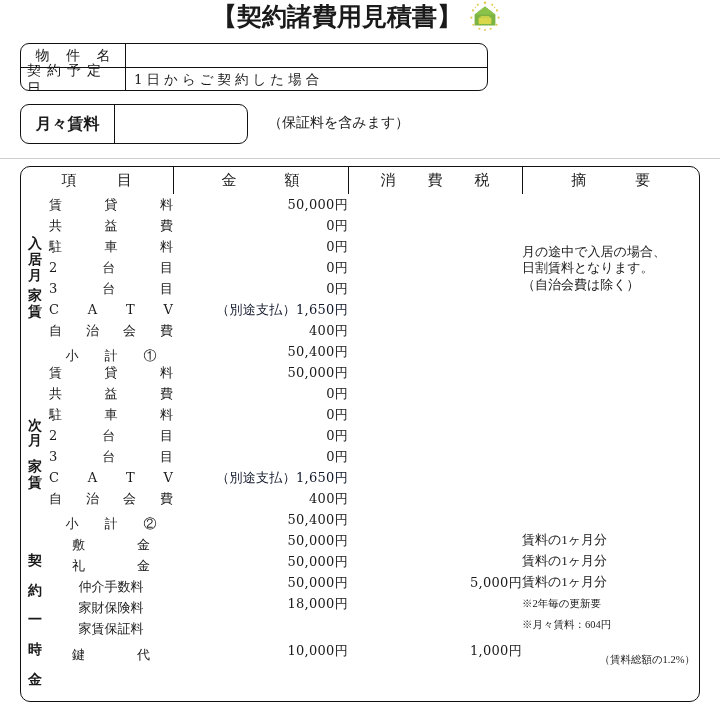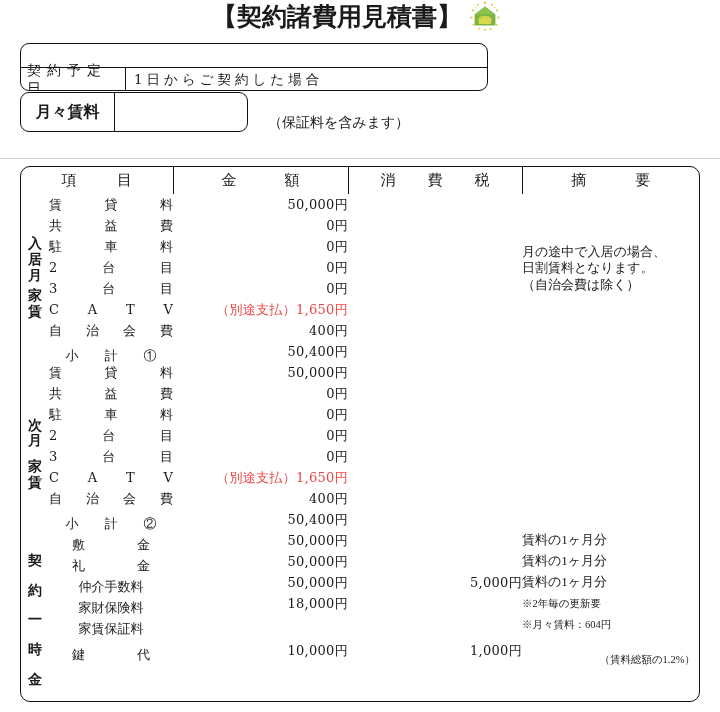--- a/index.html
+++ b/index.html
@@ -45,21 +45,21 @@
   }
   .prop-label span{letter-spacing:6px;padding-left:6px;}
   .prop-value{
     flex:1;display:flex;align-items:center;
     padding-left:8px;font-size:13.5px;box-sizing:border-box;
   }
   .prop-value.spaced{letter-spacing:4px;}
 
   
   .rent-box{
-    position:absolute;left:20px;top:92px;width:228px;height:40px;
+    position:absolute;left:20px;top:104px;width:228px;height:40px;
     border:1.6px solid #111;border-radius:9px;box-sizing:border-box;
     display:flex;overflow:hidden;gap:8px;
   }
   .rent-label{
     width:94px;flex:0 0 94px;border-right:1.8px solid #111;
     display:flex;align-items:center;justify-content:center;
     font-size:16px;font-weight:bold;box-sizing:border-box;
     font-family:"DejaVu Sans","Liberation Sans",sans-serif;
   }
   .rent-amount{
@@ -131,21 +131,21 @@
     letter-spacing:0.3px;
   }
   .rem-cell{
     height:21px;padding-left:8px;font-size:13px;
     line-height:1.25;vertical-align:top;font-family:Liberation Serif, serif;
   }
   .rem-block{font-size:13px;line-height:1.28;padding-top:2px;}
   .rem-small{font-size:10.5px;}
   .rem-indent{display:block;text-align:right;padding-right:4px;margin-top:18px;}
 
-  .red{color:#ef4444;}
+  .red{color:#0f172a;}
   .sub-row td{
     border-top:1.2px solid #777;border-bottom:1.2px solid #777;
     height:21px;
   }
   .sect-border-bottom td{border-bottom:1.8px solid #111;}
   .spread-lbl{
     display:flex;justify-content:space-evenly;align-items:center;
     width:100%;
   }
 </style>
@@ -177,20 +177,23 @@
       <path d="M20 8 L33 18 L7 18 Z" fill="#8bc34a"></path>
       <rect x="12" y="22" width="16" height="8" rx="1.5" fill="#d8d84a"></rect>
       <rect x="14.5" y="20" width="11" height="3" fill="#c9d14a"></rect>
     </svg>
   </div>
 
 </div>
 
 <div class="prop-box">
   <div class="prop-row first">
+    <div class="prop-label">
+      <span>物 件 名</span>
+    </div>
   </div>
   <div class="prop-row">
     <div class="prop-label">
       <span>契約予定日</span>
     </div>
     <div class="prop-value spaced">1日からご契約した場合</div>
   </div>
 </div>
 
 <div class="rent-box">

